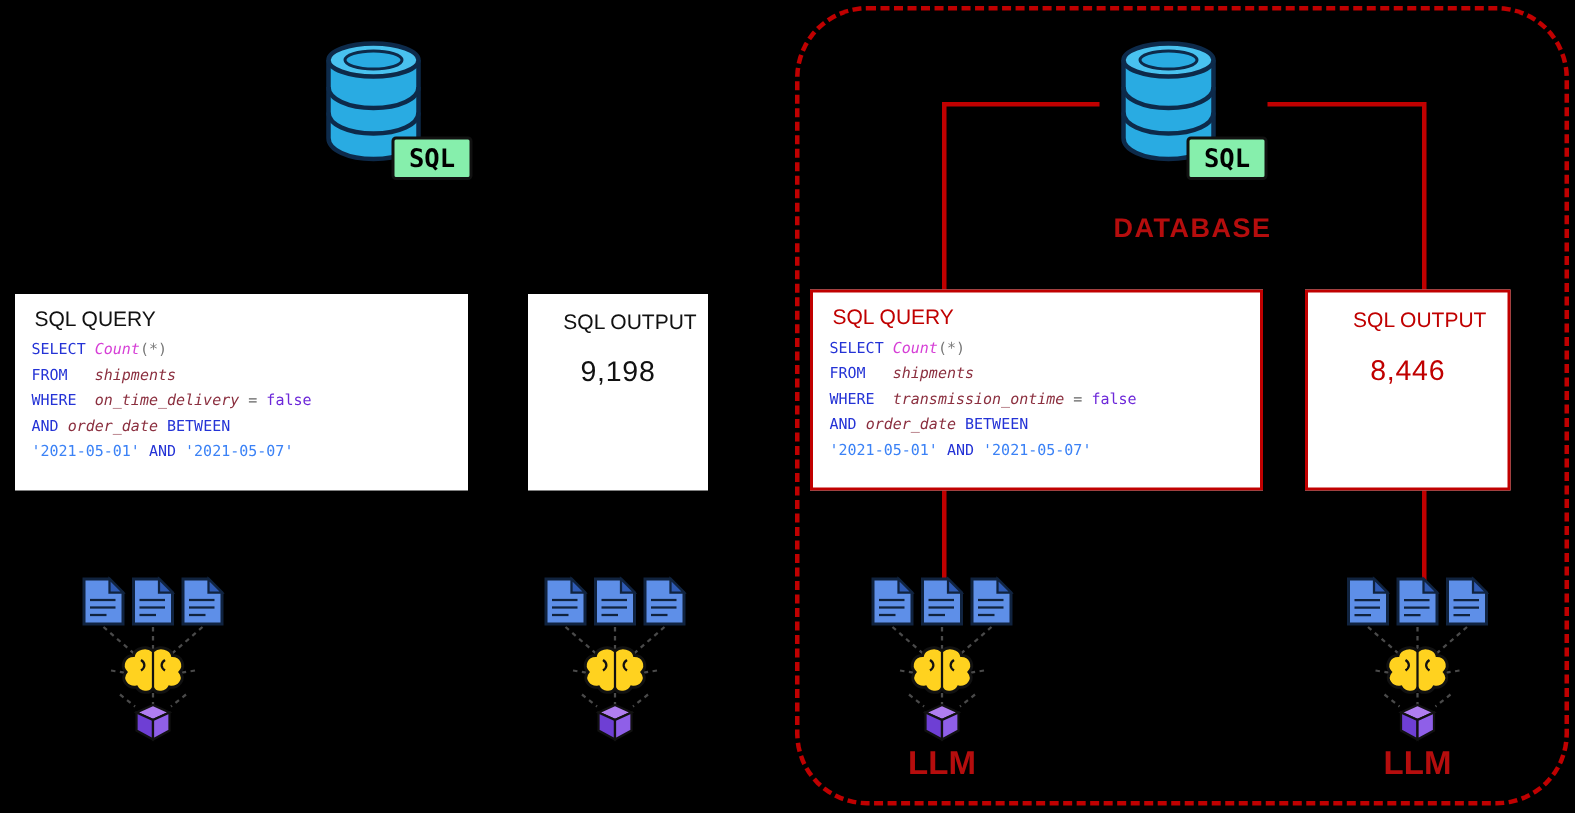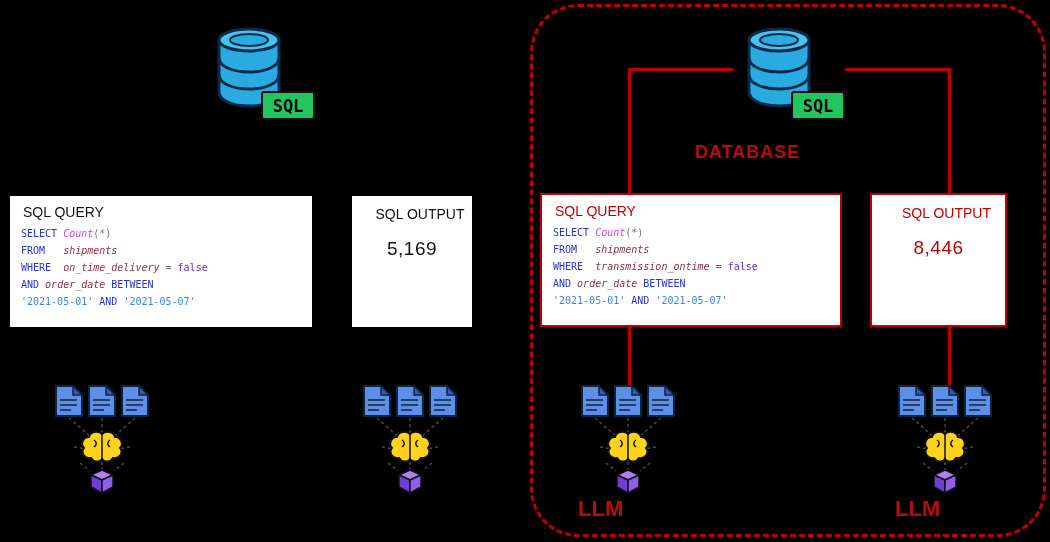--- a/index.html
+++ b/index.html
@@ -26,21 +26,21 @@
   #rl-v2b { left:948px; top:327px; width:3px;  height:61px; }
 
   
   .db-wrap { position:absolute; width:112px; height:98px; }
   #db-left  { left:203px; top:22px; }
   #db-right { left:733px; top:22px; background:#000; }
   .db-svg { position:absolute; left:6px; top:0; }
   .sql-badge {
     position:absolute; right:0; bottom:0;
     width:54px; height:29px;
-    background:#22c55e; border:2px solid #111; border-radius:3px;
+    background:#86efac; border:2px solid #111; border-radius:3px;
     display:flex; align-items:center; justify-content:center;
     font-family:"DejaVu Sans Mono", monospace;
     font-weight:bold; font-size:17px; color:#000;
   }
 
   
   .box { position:absolute; background:#fff; }
   #left-query  { left:10px;  top:196px; width:302px; height:131px; }
   #left-output { left:352px; top:196px; width:120px; height:131px; text-align:center; }
   #right-query  { left:540px; top:193px; width:302px; height:134px; border:2px solid #c00000; }
@@ -62,21 +62,21 @@
   .tok-fn  { color:#d63fd6; font-style:italic; }
   .tok-pu  { color:#777777; }
   .tok-id  { color:#8b2f3f;font-style:italic; }
   .tok-op  { color:#666666; }
   .tok-lit { color:#6d28d9; }
   .tok-str { color:#3b82f6; }
   .tok-tx  { color:#333333; }
 
   
   .red-caption {
-    position:absolute; text-align:left;
+    position:absolute; text-align:center;
     color:#b50d0d; font-weight:bold;
   }
   #database-label { left:695px; top:142px; width:200px; font-size:18px; letter-spacing:1px; }
   #llm-label-1 { left:578px; top:496px; width:100px; font-size:22px; }
   #llm-label-2 { left:895px; top:496px; width:100px; font-size:22px; }
 
   
   .cluster { position:absolute; width:100px; height:112px; }
   #cluster-1 { left:52px;  top:384px; }
   #cluster-2 { left:360px; top:384px; }
@@ -160,21 +160,21 @@
 
 <div class="red-caption" id="database-label">DATABASE</div>
 
 <div class="box" id="left-query">
   <div class="box-title">SQL QUERY</div>
   <div class="code"><div><span class="tok-kw">SELECT </span><span class="tok-fn">Count</span><span class="tok-pu">(*)</span></div><div><span class="tok-kw">FROM</span><span class="tok-tx">   </span><span class="tok-id">shipments</span></div><div><span class="tok-kw">WHERE</span><span class="tok-tx">  </span><span class="tok-id">on_time_delivery</span><span class="tok-tx"> </span><span class="tok-op">=</span><span class="tok-tx"> </span><span class="tok-lit">false</span></div><div><span class="tok-kw">AND</span><span class="tok-tx"> </span><span class="tok-id">order_date</span><span class="tok-tx"> </span><span class="tok-kw">BETWEEN</span></div><div><span class="tok-str">'2021-05-01'</span><span class="tok-tx"> </span><span class="tok-kw">AND</span><span class="tok-tx"> </span><span class="tok-str">'2021-05-07'</span></div></div>
 </div>
 
 <div class="box" id="left-output">
   <div class="box-title centered">SQL OUTPUT</div>
-  <div class="output-value">5,169</div>
+  <div class="output-value">9,198</div>
 </div>
 
 <div class="box" id="right-query">
   <div class="box-title red">SQL QUERY</div>
   <div class="code"><div><span class="tok-kw">SELECT </span><span class="tok-fn">Count</span><span class="tok-pu">(*)</span></div><div><span class="tok-kw">FROM</span><span class="tok-tx">   </span><span class="tok-id">shipments</span></div><div><span class="tok-kw">WHERE</span><span class="tok-tx">  </span><span class="tok-id">transmission_ontime</span><span class="tok-tx"> </span><span class="tok-op">=</span><span class="tok-tx"> </span><span class="tok-lit">false</span></div><div><span class="tok-kw">AND</span><span class="tok-tx"> </span><span class="tok-id">order_date</span><span class="tok-tx"> </span><span class="tok-kw">BETWEEN</span></div><div><span class="tok-str">'2021-05-01'</span><span class="tok-tx"> </span><span class="tok-kw">AND</span><span class="tok-tx"> </span><span class="tok-str">'2021-05-07'</span></div></div>
 </div>
 
 <div class="box" id="right-output">
   <div class="box-title centered red">SQL OUTPUT</div>
   <div class="output-value red">8,446</div>

